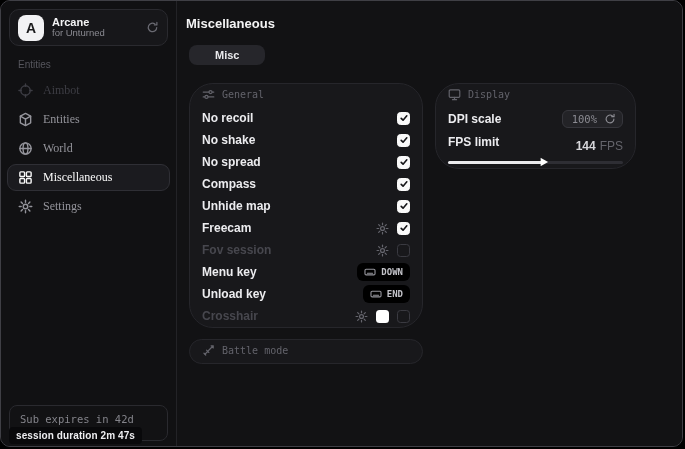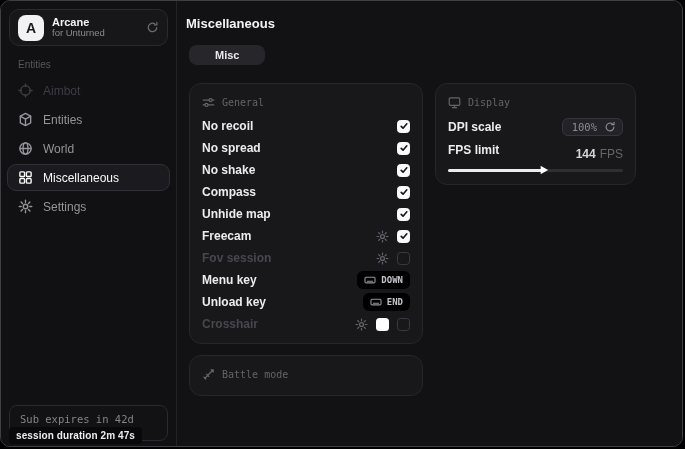--- a/index.html
+++ b/index.html
@@ -16,21 +16,21 @@
             font-weight:bold; font-size:14px; display:flex; align-items:center; justify-content:center; }
   .app-meta { display:flex; flex-direction:column; line-height:1.15; }
   .app-title { font-size:11px; font-weight:bold; color:#f4f4f5; }
   .app-subtitle { font-size:9.5px; color:#8a8a91; }
   .app-card .i { margin-left:auto; color:#6a6a72; }
 
   .category { margin:13px 0 6px 17px; font-size:10px; color:#56565d; }
 
   .nav { display:flex; flex-direction:column; }
   .nav-item { height:27px; margin:1px 6px; padding:0 10px; display:flex; align-items:center; gap:10px;
-              border-radius:9px; border:1px solid transparent; font-size:12px; color:#94949b; cursor:default; }
+              border-radius:9px; border:1px solid transparent; font-size:12px; color:#94949b; cursor:default;font-family:Liberation Serif, serif; }
   .nav-item .i { width:15px; height:15px; }
   .nav-item.disabled { color:#3d3d44; }
   .nav-item.selected { color:#fafafa; background:#1b1b1f; border-color:#2f2f35; }
 
   .status-card { position:absolute; left:8px; right:8px; bottom:5px; height:36px;
                  border:1px solid #2a2a2f; border-radius:8px; background:#121214;
                  padding:7px 10px; font-family:"DejaVu Sans Mono", monospace;
                  font-size:10.5px; color:#84848b; }
   .session-chip { position:absolute; left:8px; top:426px; background:#09090b; color:#ededf0;
                   font-size:10px; font-weight:bold; padding:3px 7px; border-radius:4px;
@@ -38,21 +38,21 @@
 
   
   .main { position:absolute; left:177px; top:0; right:0; bottom:0; background:#121214; }
   .page-title { position:absolute; left:8px; top:15px; font-size:13px; font-weight:bold; color:#f4f4f5; }
   .tab { position:absolute; left:11px; top:44px; padding:4px 26px; background:#26262b;
          border-radius:8px; font-size:11px; font-weight:bold; color:#e9e9ec; }
 
   .columns { position:absolute; left:11px; top:82px; display:flex; gap:12px; align-items:flex-start; }
   .col-left { width:234px; } .col-right { width:201px; }
 
-  .card { background:#18181b; border:1px solid #26262b; border-radius:12px; padding:8px 12px;text-align:right; }
+  .card { background:#18181b; border:1px solid #26262b; border-radius:24px; padding:0 12px;text-align:right; }
   .card + .card { margin-top:11px; }
   .panel-header { display:flex; align-items:center; gap:7px; height:14px; margin:3px 0 6px;
                   color:#63636b; font-family:"DejaVu Sans Mono", monospace; font-size:10px; }
   .panel-header .i { width:13px; height:13px; }
 
   .row { display:flex; align-items:center; height:22px; }
   .row .lbl { font-size:12px; font-weight:bold; color:#ececef; }
   .row.disabled .lbl { color:#47474e; }
   .ctrls { margin-left:auto; display:flex; align-items:center; gap:8px; color:#65656d; }
   .ctrls .i { width:13px; height:13px; }
@@ -214,31 +214,31 @@
             <span class="lbl">No recoil</span>
             <span class="ctrls">
                 <span class="checkbox checked">
                   <svg viewBox="0 0 16 16">
                     <path d="M3.5 8.5l3 3 6-7"></path>
                   </svg>
                 </span>
               </span>
           </div>
           <div class="row">
+            <span class="lbl">No shake</span>
+            <span class="ctrls">
+                <span class="checkbox checked">
+                  <svg viewBox="0 0 16 16">
+                    <path d="M3.5 8.5l3 3 6-7"></path>
+                  </svg>
+                </span>
+              </span>
+          </div>
+          <div class="row">
             <span class="lbl">No spread</span>
-            <span class="ctrls">
-                <span class="checkbox checked">
-                  <svg viewBox="0 0 16 16">
-                    <path d="M3.5 8.5l3 3 6-7"></path>
-                  </svg>
-                </span>
-              </span>
-          </div>
-          <div class="row">
-            <span class="lbl">No shake</span>
             <span class="ctrls">
                 <span class="checkbox checked">
                   <svg viewBox="0 0 16 16">
                     <path d="M3.5 8.5l3 3 6-7"></path>
                   </svg>
                 </span>
               </span>
           </div>
           <div class="row">
             <span class="lbl">Compass</span>

